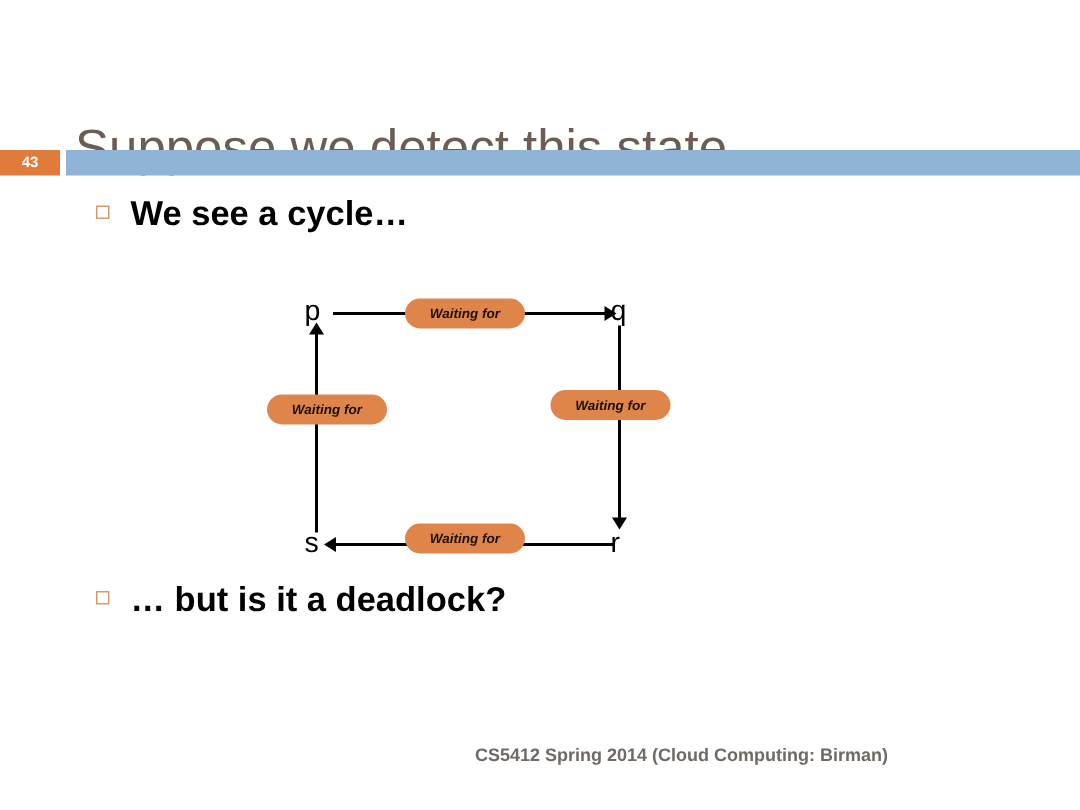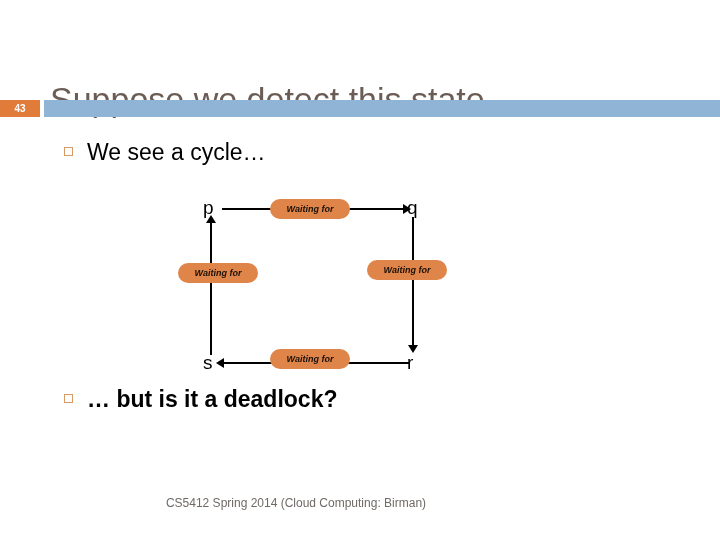--- a/index.html
+++ b/index.html
@@ -77,21 +77,21 @@
     margin-right: 14px;
     flex: 0 0 auto;
     box-sizing: border-box;
   }
   .bullet-text {
     font-size: 23px;
     line-height: 30px;
     color: #000000;
     white-space: nowrap;
   }
-  #bullet-cycle { left: 64px; top: 137px; }
+  #bullet-cycle { left: 64px; top: 127px; font-weight: bold; }
   #bullet-deadlock { left: 64px; top: 384px; font-weight: bold; }
 
   
   #diagram {
     position: absolute;
     left: 160px;
     top: 185px;
     width: 330px;
     height: 200px;
   }
@@ -157,23 +157,24 @@
   #label-qr { left: 207px; top: 75px;  width: 80px; height: 20px; }
   #label-rs { left: 110px; top: 164px; width: 80px; height: 20px; }
   #label-sp { left: 18px;  top: 78px;  width: 80px; height: 20px; }
 
   
   #footer-text {
     position: absolute;
     left: 0;
     top: 496px;
     width: 592px;
-    text-align: center;
+    text-align: right;
     font-size: 12px;
     color: #6f6a66;
+    font-weight: bold;
   }
 </style>
 </head>
 <body>
 
 <div id="slide-title">Suppose we detect this state</div>
 
 <div id="header-bar">
   <div id="slide-number-badge">43</div>
   <div id="header-rule"></div>

